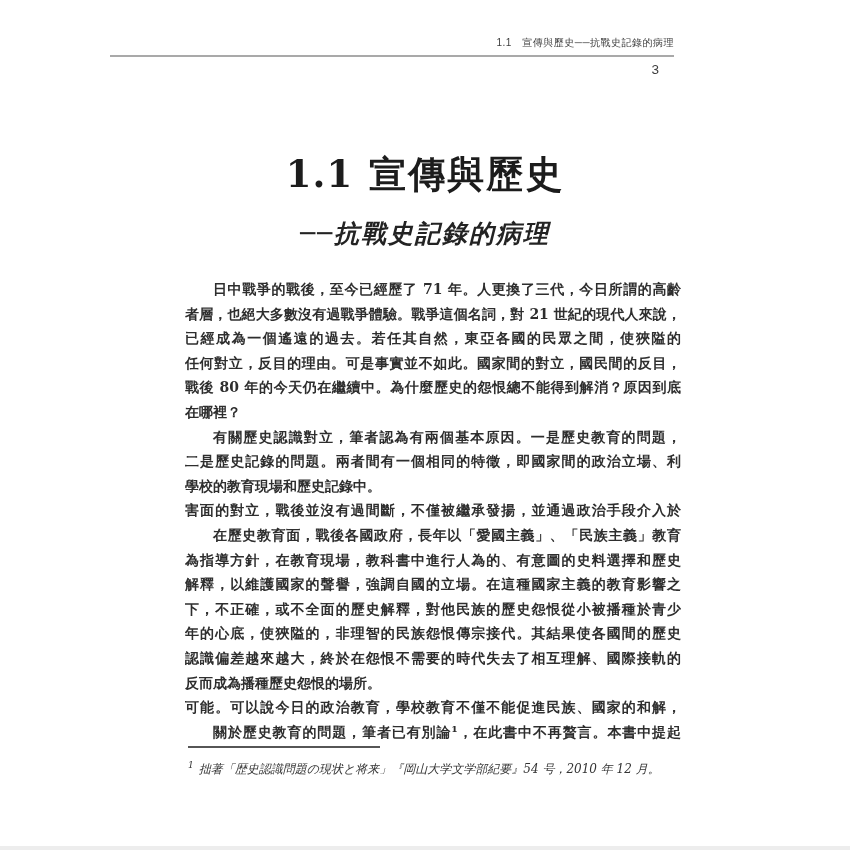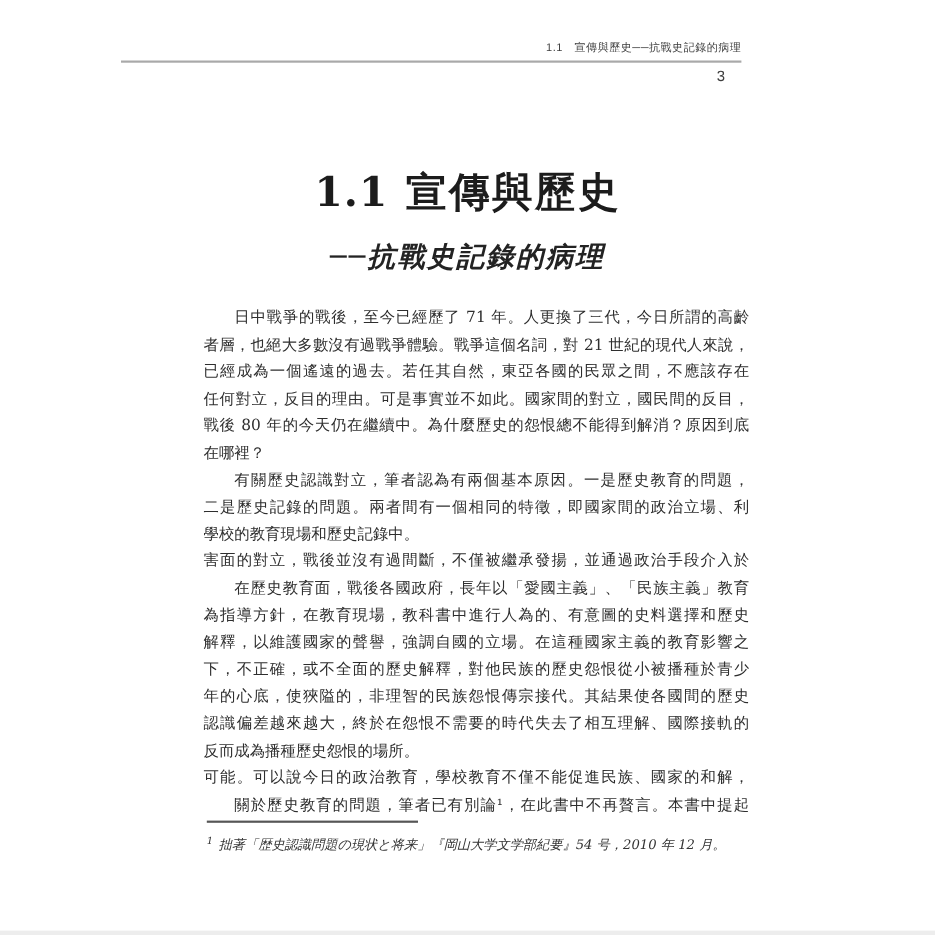--- a/index.html
+++ b/index.html
@@ -36,21 +36,21 @@
   .chapter-subtitle {
     margin-top:17px; font-size:25px; font-style:italic; font-weight:600;
     color:#232323; letter-spacing:2px; white-space:nowrap;
   }
   .body-text {
     position:absolute; left:185px; top:277px; width:496px;
     font-size:14px; line-height:24.6px; color:#2e2e2e;
   }
   .line {
     text-align:justify; text-align-last:justify;
-    height:24.6px; overflow:hidden; white-space:nowrap;
+    height:24.6px; overflow:hidden; white-space:nowrap;font-weight:bold;
   }
   .line.first { text-indent:2em; }
   .line.no-just { text-align-last:left; }
   .footnote-rule {
     position:absolute; left:188px; top:746px; width:192px; height:2px;
     background:#565656;
   }
   .footnote {
     position:absolute; left:188px; top:757px; width:485px;
     font-size:12px; font-style:italic; color:#333333; line-height:17px;
@@ -79,21 +79,21 @@
   <div class="title-block">
     <h1 class="chapter-title">
       <span class="title-number">1.1</span><span>宣傳與歷史</span>
     </h1>
     <div class="chapter-subtitle">──抗戰史記錄的病理</div>
   </div>
 
   <div class="body-text">
       <div class="line first">日中戰爭的戰後，至今已經歷了 71 年。人更換了三代，今日所謂的高齡</div>
       <div class="line">者層，也絕大多數沒有過戰爭體驗。戰爭這個名詞，對 21 世紀的現代人來說，</div>
-      <div class="line">已經成為一個遙遠的過去。若任其自然，東亞各國的民眾之間，不應該存在</div>
+      <div class="line">已經成為一個遙遠的過去。若任其自然，東亞各國的民眾之間，使狹隘的</div>
       <div class="line">任何對立，反目的理由。可是事實並不如此。國家間的對立，國民間的反目，</div>
       <div class="line">戰後 80 年的今天仍在繼續中。為什麼歷史的怨恨總不能得到解消？原因到底</div>
       <div class="line no-just">在哪裡？</div>
       <div class="line first">有關歷史認識對立，筆者認為有兩個基本原因。一是歷史教育的問題，</div>
       <div class="line">二是歷史記錄的問題。兩者間有一個相同的特徵，即國家間的政治立場、利</div>
       <div class="line no-just">學校的教育現場和歷史記錄中。</div>
       <div class="line">害面的對立，戰後並沒有過間斷，不僅被繼承發揚，並通過政治手段介入於</div>
       <div class="line first">在歷史教育面，戰後各國政府，長年以「愛國主義」、「民族主義」教育</div>
       <div class="line">為指導方針，在教育現場，教科書中進行人為的、有意圖的史料選擇和歷史</div>
       <div class="line">解釋，以維護國家的聲譽，強調自國的立場。在這種國家主義的教育影響之</div>

